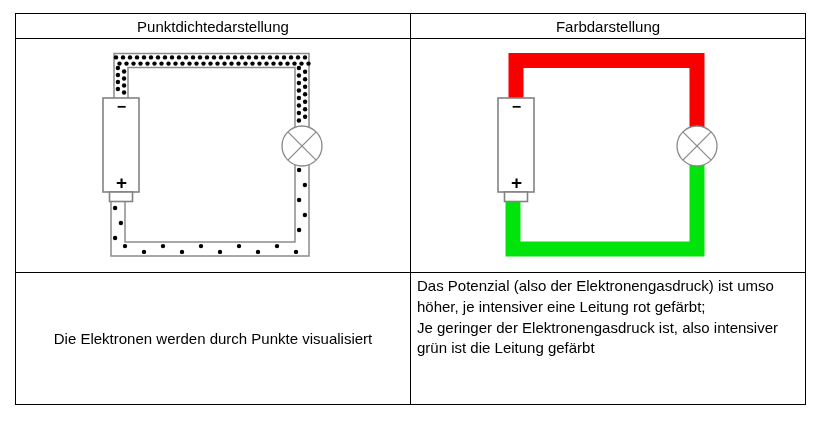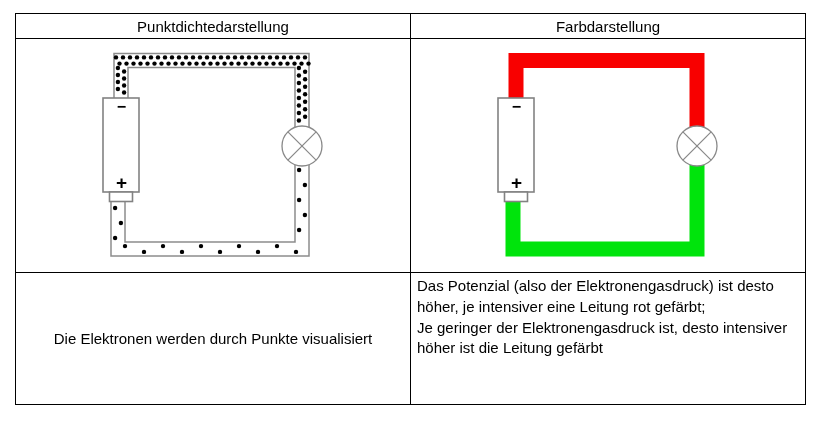--- a/index.html
+++ b/index.html
@@ -171,19 +171,19 @@
               <rect x="87" y="59" width="36" height="94" fill="#fff" stroke="#828282" stroke-width="1.6"></rect>
               <rect x="93.5" y="153" width="23" height="9.5" fill="#fff" stroke="#828282" stroke-width="1.6"></rect>
               <text x="105.5" y="72.5" text-anchor="middle" font-size="16" font-weight="bold" font-family="'Liberation Sans', sans-serif" fill="#000">−</text>
               <text x="105.5" y="150" text-anchor="middle" font-size="19" font-weight="bold" font-family="'Liberation Sans', sans-serif" fill="#000">+</text>
             </svg>
       </td>
     </tr>
     <tr>
       <td class="caption-left">Die Elektronen werden durch Punkte visualisiert</td>
       <td class="caption-right">
-        <div>Das Potenzial (also der Elektronengasdruck) ist desto höher, je intensiver eine Leitung rot gefärbt;</div>
-        <div>Je geringer der Elektronengasdruck ist, desto intensiver höher ist die Leitung gefärbt</div>
+        <div>Das Potenzial (also der Elektronengasdruck) ist umso höher, je intensiver eine Leitung rot gefärbt;</div>
+        <div>Je geringer der Elektronengasdruck ist, also intensiver grün ist die Leitung gefärbt</div>
       </td>
     </tr>
   </tbody>
     </table>
 </div>
 
 </body></html>

